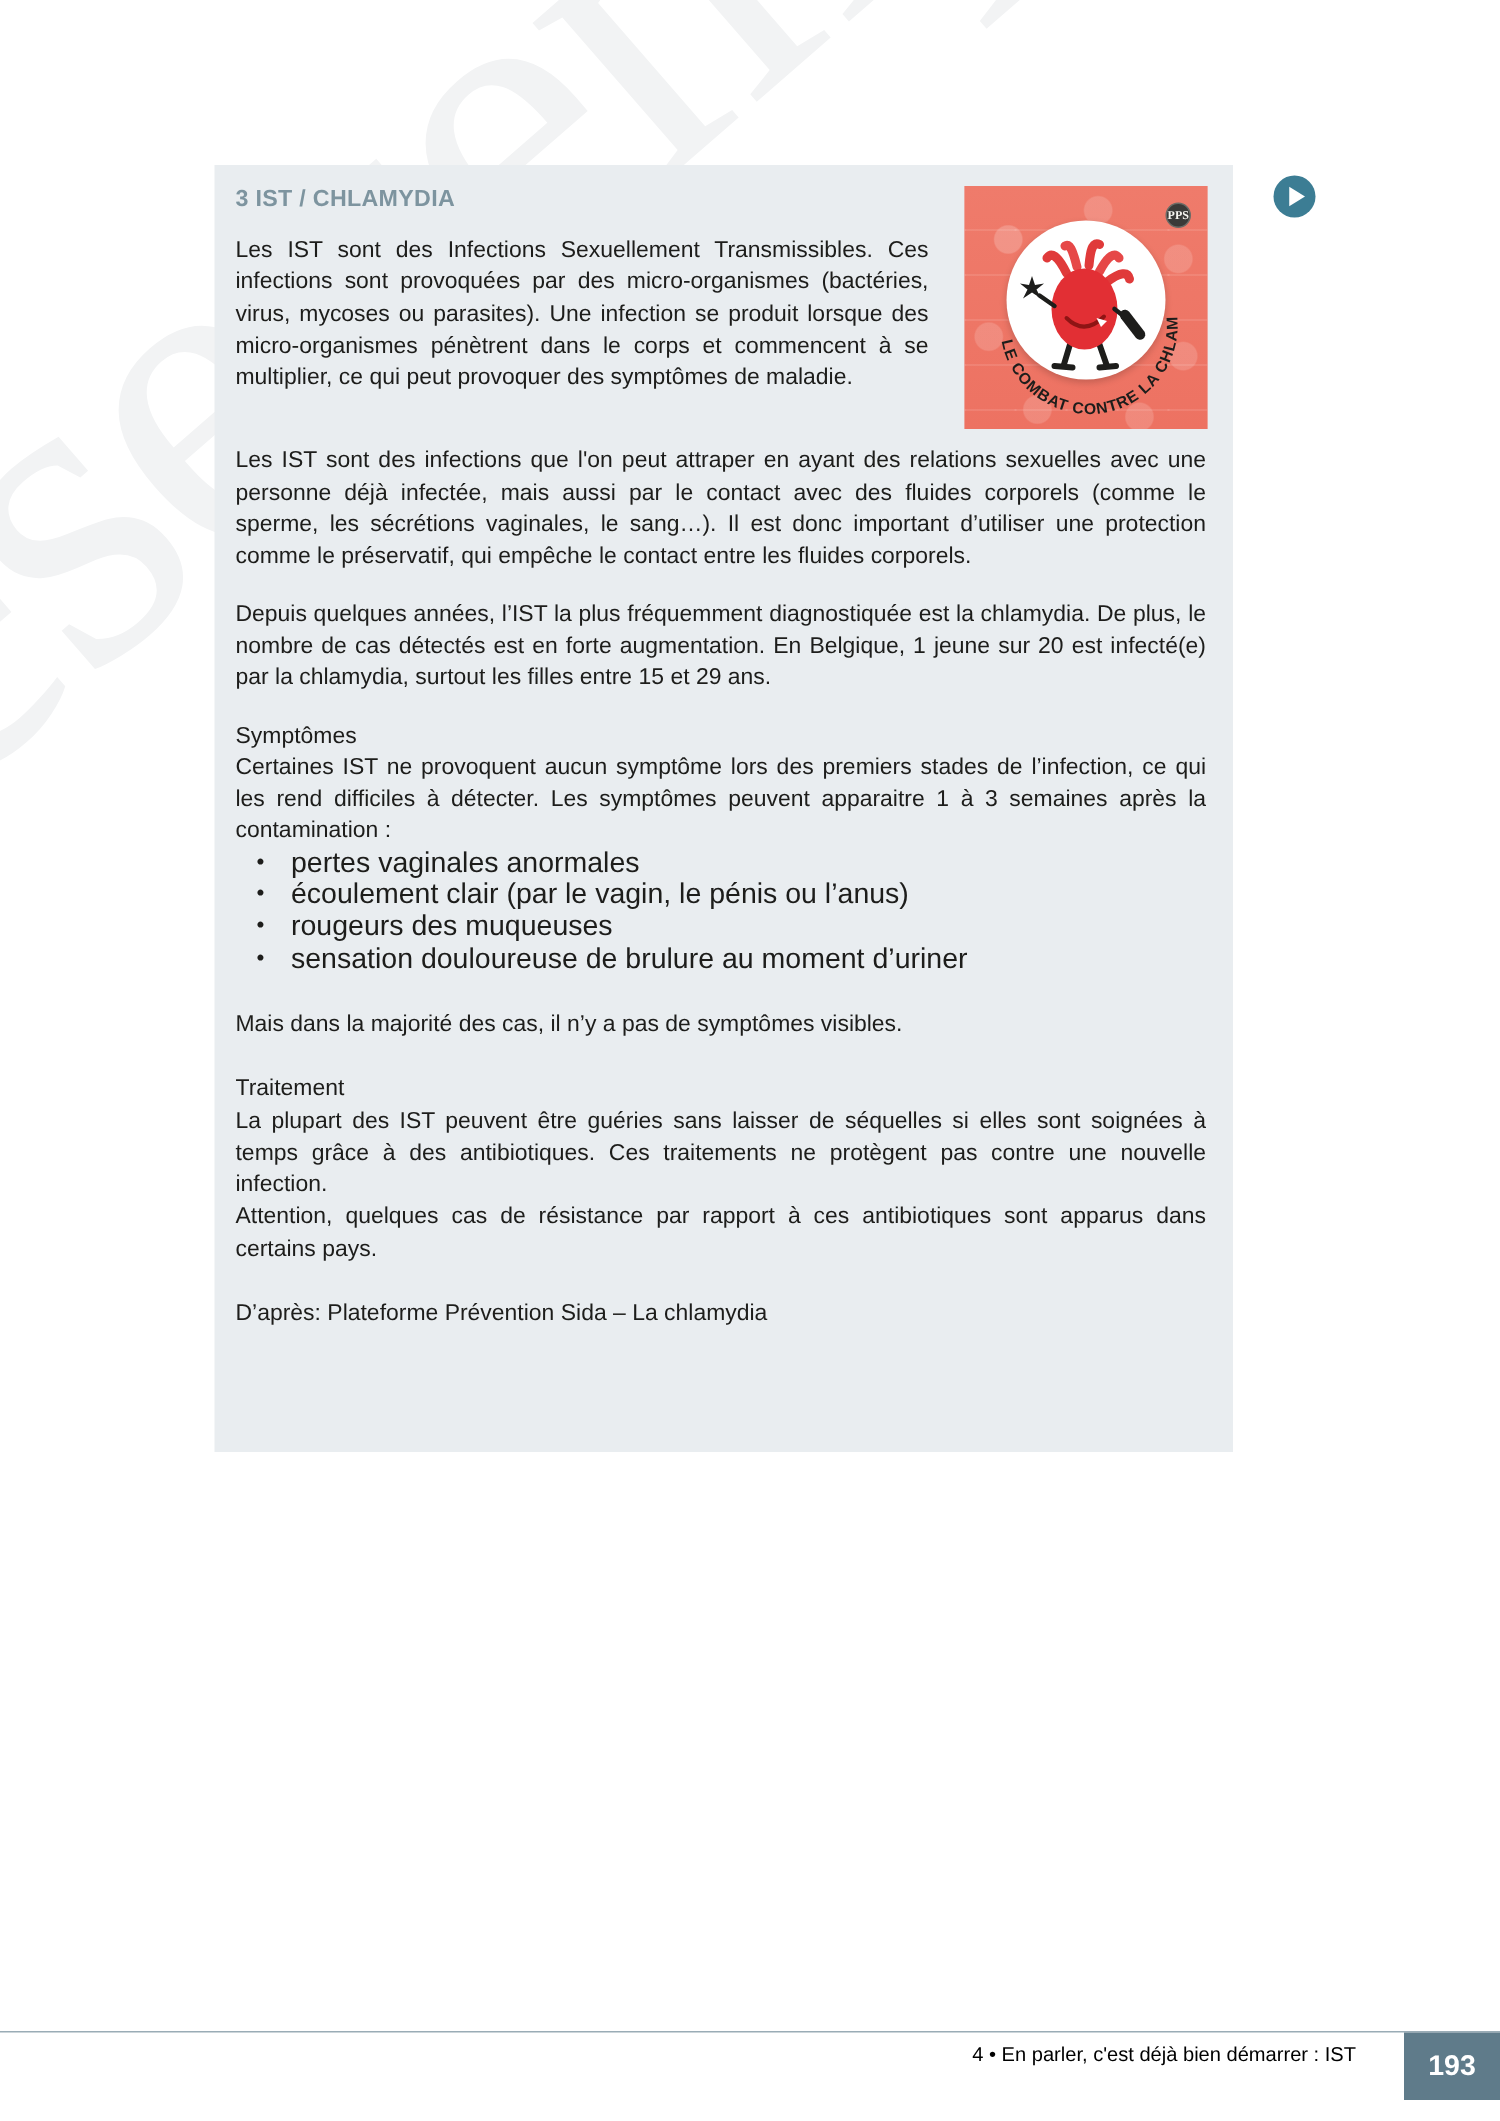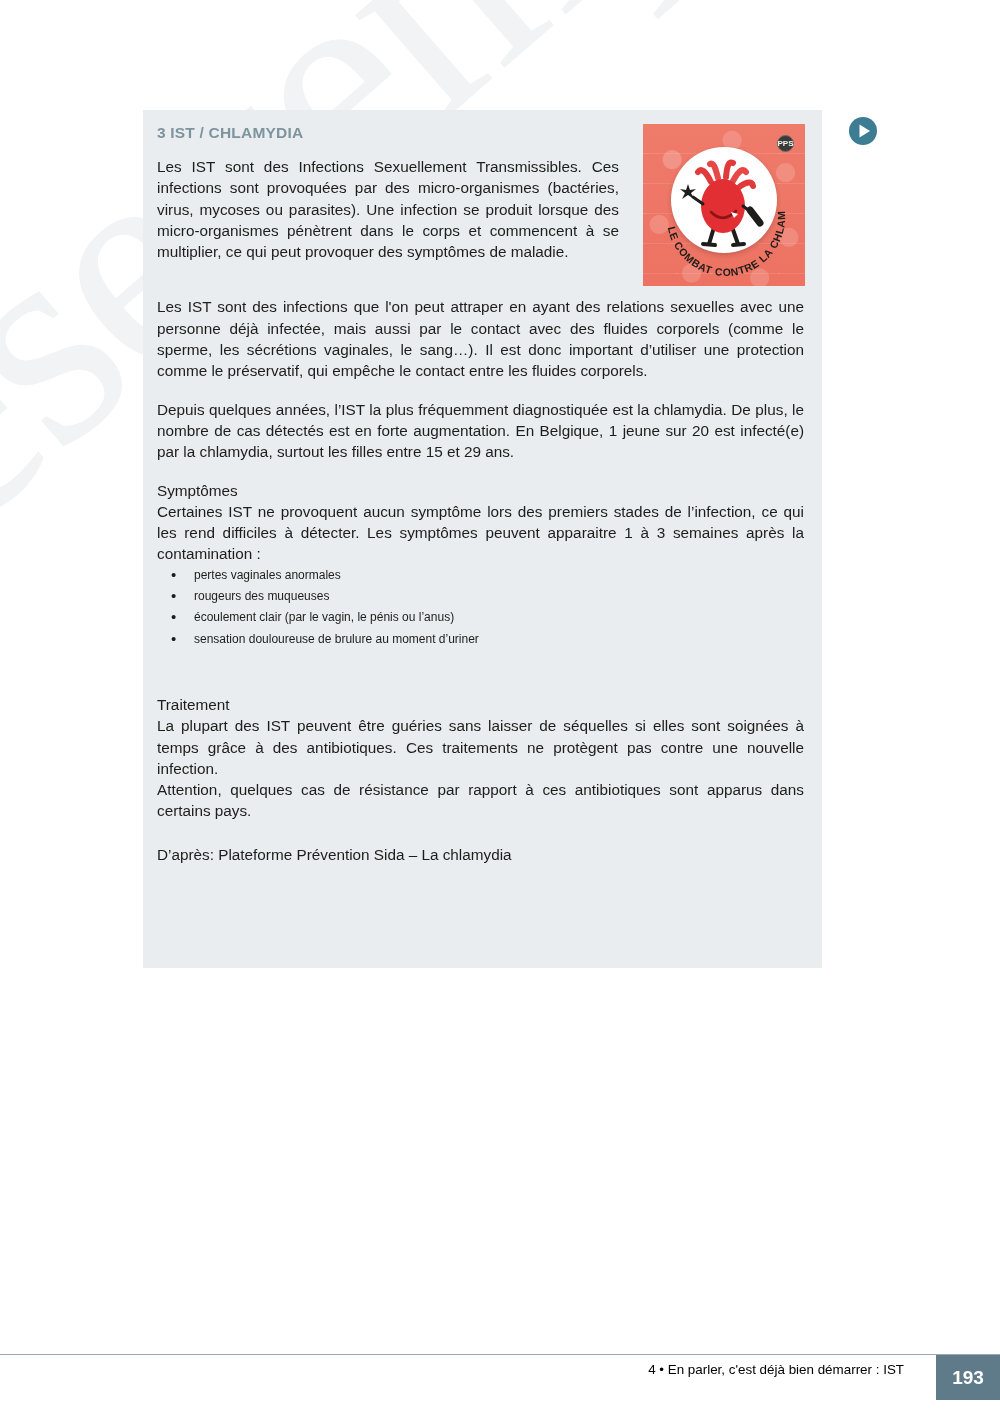--- a/index.html
+++ b/index.html
@@ -92,21 +92,21 @@
 
   ul.symptom-list {
     list-style: none;
     margin: 0 0 0 0;
     padding: 0;
   }
 
   ul.symptom-list li {
     position: relative;
     padding-left: 37px;
-    font-size: 12px;
+    font-size: 19px;
     line-height: 21.3px;
     color: #1d1d1b;
   }
 
   ul.symptom-list li::before {
     content: "\2022";
     position: absolute;
     left: 14px;
     top: -1px;
     font-size: 15px;
@@ -183,20 +183,21 @@
     border-radius: 50%;
     background: #3a3a38;
     border: 1.5px solid #6b6b66;
     color: #f5f5f0;
     font-size: 8px;
     font-weight: bold;
     display: flex;
     align-items: center;
     justify-content: center;
     line-height: 1;
+    font-family: Liberation Serif, serif;
   }
 
   .illu-caption {
     position: absolute;
     left: 0; top: 0; right: 0; bottom: 0;
   }
 
   
   .play-button {
     position: absolute;
@@ -313,27 +314,28 @@
 
       <div class="body-text para">Les IST sont des infections que l'on peut attraper en ayant des relations sexuelles avec une personne déjà infectée, mais aussi par le contact avec des fluides corporels (comme le sperme, les sécrétions vaginales, le sang…). Il est donc important d’utiliser une protection comme le préservatif, qui empêche le contact entre les fluides corporels.</div>
 
       <div class="body-text para">Depuis quelques années, l’IST la plus fréquemment diagnostiquée est la chlamydia. De plus, le nombre de cas détectés est en forte augmentation. En Belgique, 1 jeune sur 20 est infecté(e) par la chlamydia, surtout les filles entre 15 et 29 ans.</div>
 
       <div class="sub-head">Symptômes</div>
       <div class="body-text tight">Certaines IST ne provoquent aucun symptôme lors des premiers stades de l’infection, ce qui les rend difficiles à détecter. Les symptômes peuvent apparaitre 1 à 3 semaines après la contamination :</div>
 
       <ul class="symptom-list">
         <li>pertes vaginales anormales</li>
+        <li>écoulement clair (par le vagin, le pénis ou l’anus)</li>
         <li>rougeurs des muqueuses</li>
-        <li>écoulement clair (par le vagin, le pénis ou l’anus)</li>
         <li>sensation douloureuse de brulure au moment d’uriner</li>
       </ul>
 
       <div class="spacer-md"></div>
 
+      <div class="body-text">Mais dans la majorité des cas, il n’y a pas de symptômes visibles.</div>
 
       <div class="spacer-md"></div>
 
       <div class="sub-head">Traitement</div>
       <div class="body-text tight">La plupart des IST peuvent être guéries sans laisser de séquelles si elles sont soignées à temps grâce à des antibiotiques. Ces traitements ne protègent pas contre une nouvelle infection.</div>
       <div class="body-text tight">Attention, quelques cas de résistance par rapport à ces antibiotiques sont apparus dans certains pays.</div>
 
       <div class="spacer-md"></div>
 
       <div class="source-line">

